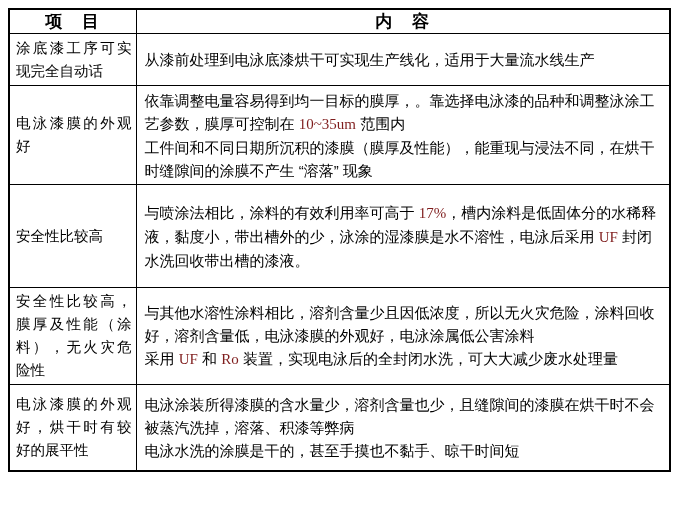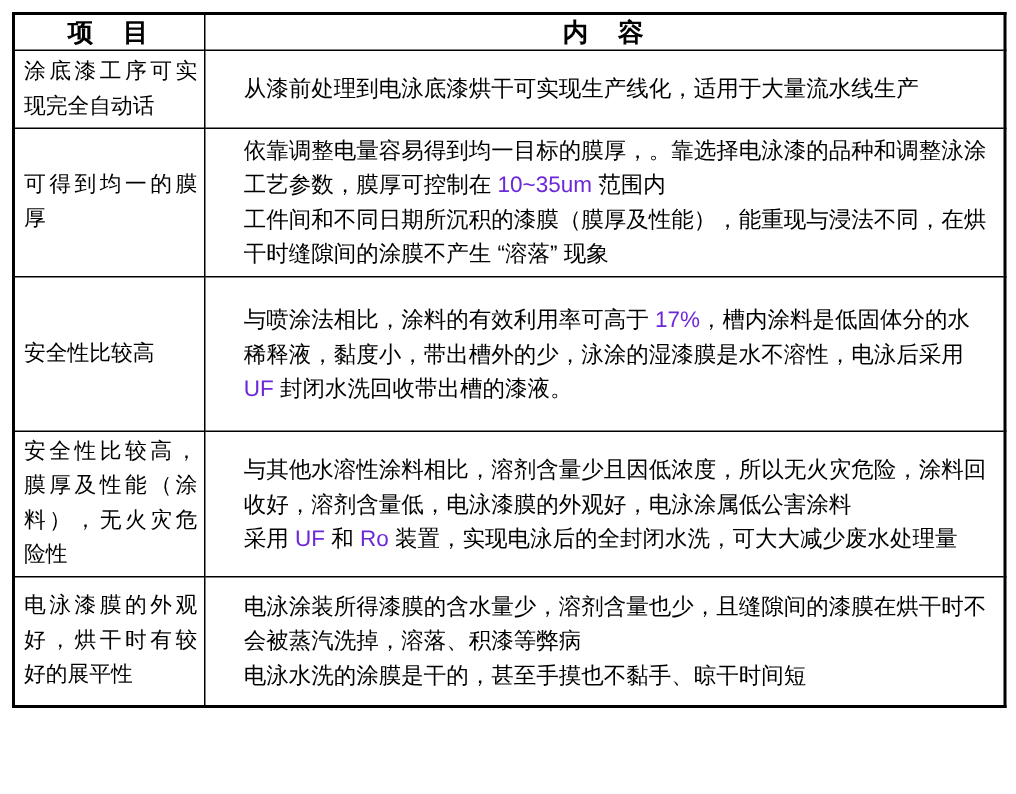--- a/index.html
+++ b/index.html
@@ -40,30 +40,30 @@
   tbody tr:nth-child(4) { height: 78px; }
   tbody tr:nth-child(5) { height: 86px; }
   tbody tr:nth-child(6) { height: 67px; }
   td.item-cell { padding: 2px 4px 2px 6px; }
   .item-text {
     font-size: 14.5px;
     line-height: 23px;
     text-align: justify;
     text-align-last: left;
   }
-  td.content-cell { padding: 2px 8px 2px 26px; }
+  td.content-cell { padding: 2px 8px 2px 8px; }
   .content-cell p {
     margin: 0;
     font-size: 15px;
     line-height: 23px;
     text-align: left;
   }
   .latin {
-    font-family: Liberation Sans, sans-serif;
-    color: #6d28d9;
+    font-family: Liberation Serif, serif;
+    color: #7f1d1d;
   }
 </style>
 </head>
 <body>
 
 <table class="doc-table">
   <colgroup>
     <col class="col-item">
     <col class="col-content">
   </colgroup>
@@ -77,21 +77,21 @@
       <tr>
         <td class="item-cell">
           <div class="item-text">涂底漆工序可实现完全自动话</div>
         </td>
         <td class="content-cell">
           <p>从漆前处理到电泳底漆烘干可实现生产线化，适用于大量流水线生产</p>
         </td>
       </tr>
       <tr>
         <td class="item-cell">
-          <div class="item-text">可得到均一的膜厚</div>
+          <div class="item-text">电泳漆膜的外观好</div>
         </td>
         <td class="content-cell">
           <p>依靠调整电量容易得到均一目标的膜厚，。靠选择电泳漆的品种和调整泳涂工艺参数，膜厚可控制在 <span class="latin">10~35um</span> 范围内</p>
           <p>工件间和不同日期所沉积的漆膜（膜厚及性能），能重现与浸法不同，在烘干时缝隙间的涂膜不产生 “溶落” 现象</p>
         </td>
       </tr>
       <tr>
         <td class="item-cell">
           <div class="item-text">安全性比较高</div>
         </td>

